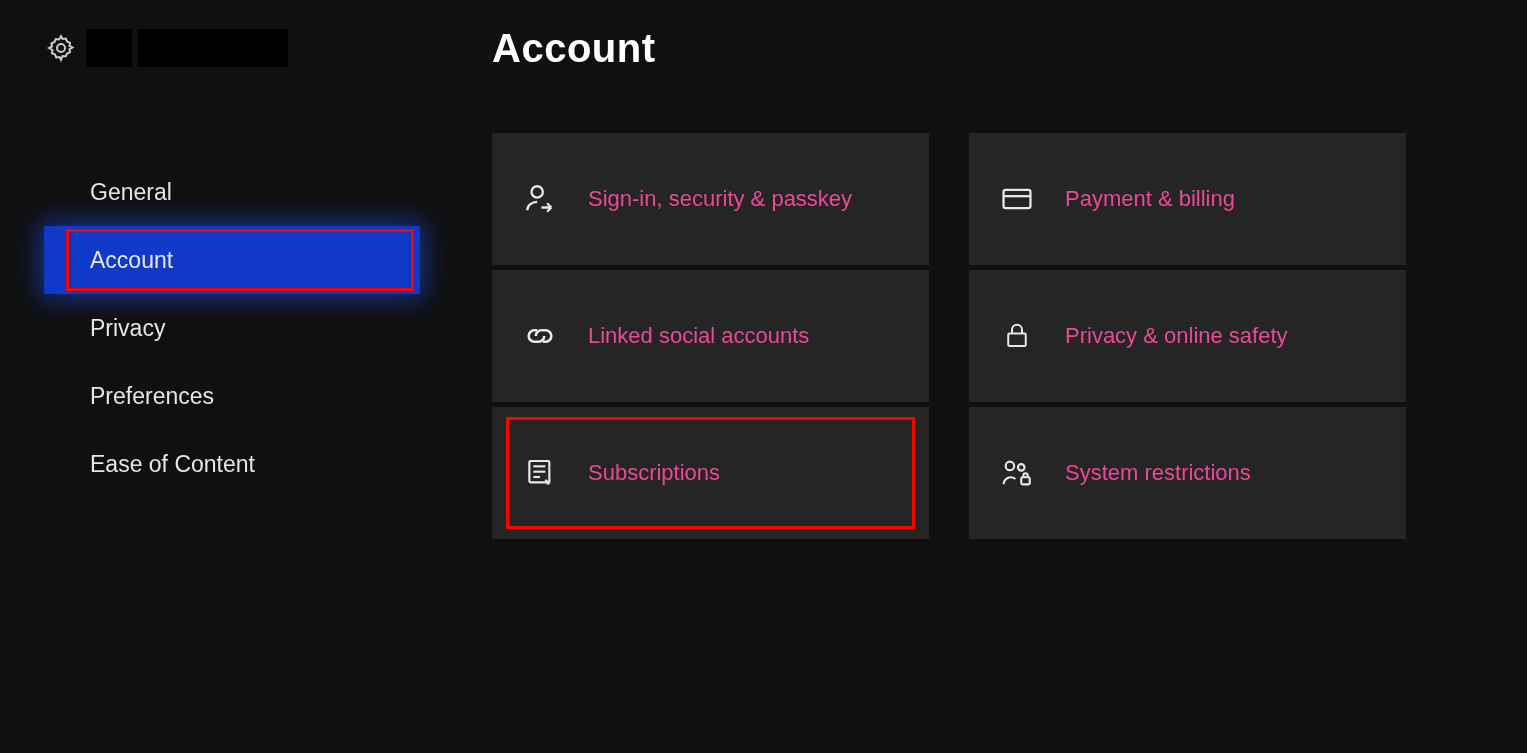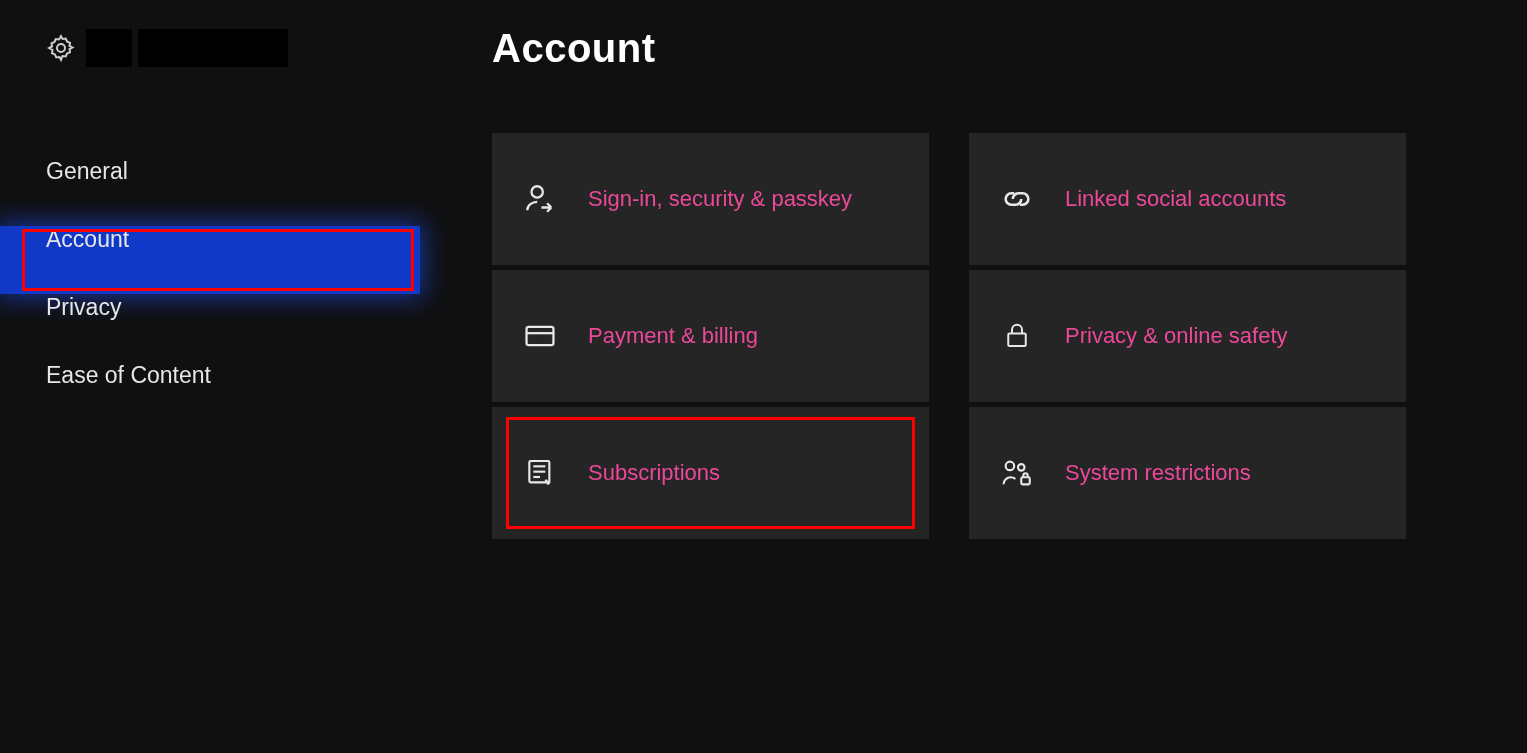--- a/index.html
+++ b/index.html
@@ -41,26 +41,27 @@
     margin-left: 10px;
   }
   .redact1 { width: 46px; }
   .redact2 { width: 150px; margin-left: 6px; }
   .nav {
     margin-top: 80px;
   }
   .nav-item {
     height: 68px;
     display: flex;
-    align-items: flex-start;
+    align-items: center;
     padding-left: 46px;
     font-size: 23px;
     color: #e6e6e6;
     cursor: pointer;
     position: relative;
+    margin-left: 44px;
   }
   .nav-item.selected {
     background: #1039c8;
     box-shadow: 0 0 24px 4px rgba(30,80,255,0.55);
   }
   .nav-item.selected::after {
     content: "";
     position: absolute;
     left: 22px;
     right: 6px;
@@ -142,20 +143,23 @@
     <div class="nav-item">
       <span>General</span>
     </div>
     <div class="nav-item selected">
       <span>Account</span>
     </div>
     <div class="nav-item">
       <span>Privacy</span>
     </div>
     <div class="nav-item">
+      <span>Preferences</span>
+    </div>
+    <div class="nav-item">
       <span>Ease of Content</span>
     </div>
   </div>
 </div>
 
 <div class="main">
   <h1 class="page-title">Account</h1>
 
   <div class="tiles">
 
@@ -165,36 +169,36 @@
           <circle cx="10" cy="7" r="4"></circle>
           <path d="M3 20c0-3.5 3.5-6 7-6"></path>
           <path d="M13 18h7m0 0l-3-3m3 3l-3 3"></path>
         </svg>
       </span>
       <span class="tile-label">Sign-in, security &amp; passkey</span>
     </div>
 
     <div class="tile">
       <span class="tile-icon">
+        <svg viewBox="0 0 24 24" width="34" height="34" fill="none" stroke="currentColor" stroke-width="1.6">
+          <rect x="2.5" y="5.5" width="19" height="13" rx="1.5"></rect>
+          <line x1="2.5" y1="10" x2="21.5" y2="10"></line>
+        </svg>
+      </span>
+      <span class="tile-label">Payment &amp; billing</span>
+    </div>
+
+    <div class="tile">
+      <span class="tile-icon">
         <svg viewBox="0 0 24 24" width="34" height="34" fill="none" stroke="currentColor" stroke-width="1.8">
           <path d="M9 12a4 4 0 0 1 4-4h3a4 4 0 0 1 0 8h-2"></path>
           <path d="M15 12a4 4 0 0 1-4 4H8a4 4 0 0 1 0-8h2"></path>
         </svg>
       </span>
       <span class="tile-label">Linked social accounts</span>
-    </div>
-
-    <div class="tile">
-      <span class="tile-icon">
-        <svg viewBox="0 0 24 24" width="34" height="34" fill="none" stroke="currentColor" stroke-width="1.6">
-          <rect x="2.5" y="5.5" width="19" height="13" rx="1.5"></rect>
-          <line x1="2.5" y1="10" x2="21.5" y2="10"></line>
-        </svg>
-      </span>
-      <span class="tile-label">Payment &amp; billing</span>
     </div>
 
     <div class="tile">
       <span class="tile-icon">
         <svg viewBox="0 0 24 24" width="30" height="30" fill="none" stroke="currentColor" stroke-width="1.6">
           <rect x="5" y="10" width="14" height="10" rx="1"></rect>
           <path d="M8 10V7a4 4 0 0 1 8 0v3"></path>
         </svg>
       </span>
       <span class="tile-label">Privacy &amp; online safety</span>

